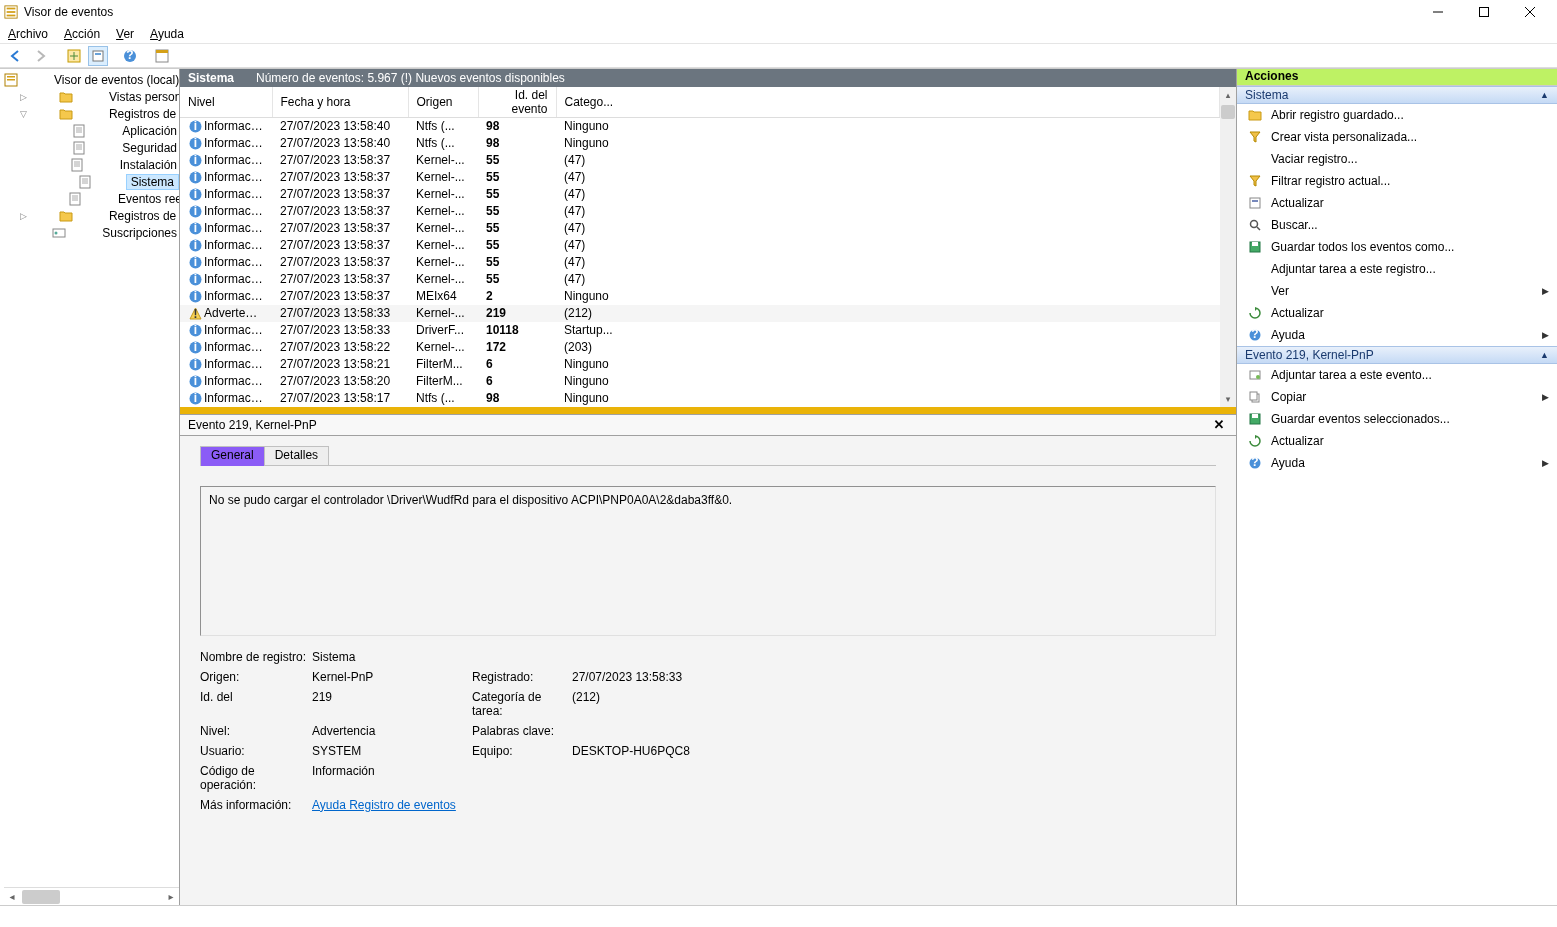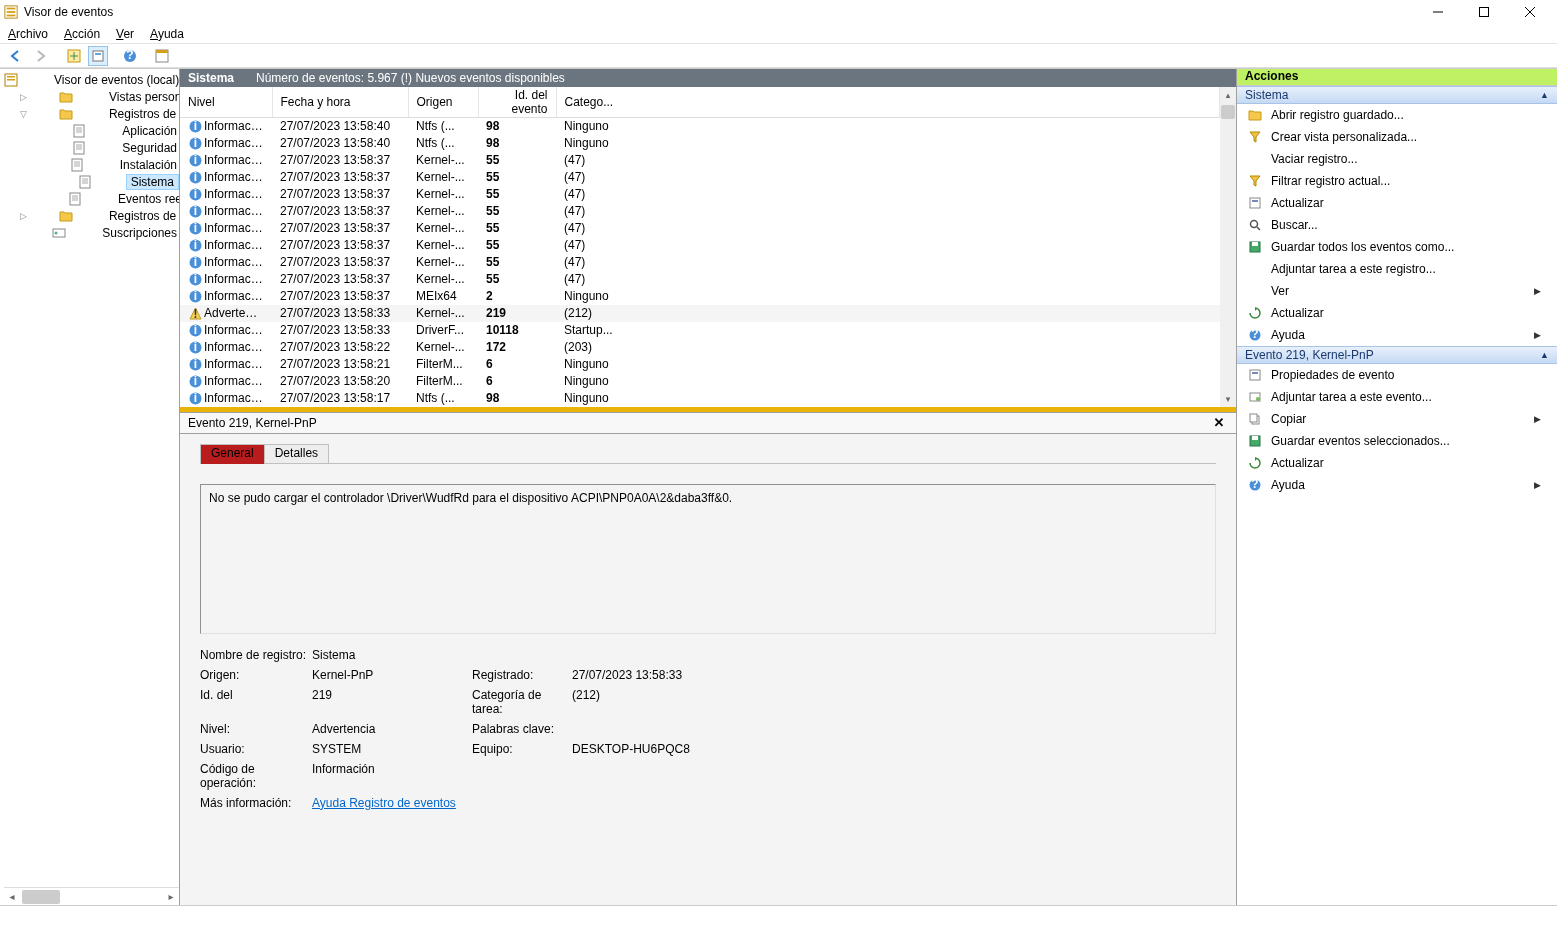--- a/index.html
+++ b/index.html
@@ -35,21 +35,21 @@
 .tree-exp { width: 14px; text-align: center; color: #888; font-size: 9px; user-select: none; }
 .tree-icon { width: 16px; display: flex; align-items: center; justify-content: center; margin-right: 2px; }
 .tree-label { padding: 0 2px; }
 .tree-label.sel { background: #cce8ff; border: 1px solid #99d1ff; padding: 0 4px; }
 .d0 { padding-left: 0; } .d1 { padding-left: 16px; } .d2 { padding-left: 32px; }
 
 
 .center-panel { flex: 1; display: flex; flex-direction: column; border-right: 1px solid #a0a0a0; min-width: 0; }
 .log-header { height: 18px; background: #6b757f; color: #fff; display: flex; align-items: center; padding: 0 8px; font-size: 12px; }
 .log-header .logname { font-weight: bold; margin-right: 22px; }
-.events-wrap { flex: 0 0 310px; display: flex; border-bottom: 5px solid #eab308; position: relative; }
+.events-wrap { flex: 0 0 310px; display: flex; border-bottom: 7px solid #eab308; position: relative; }
 .events-table { flex: 1; overflow: hidden; }
 .events-table table { width: 100%; border-collapse: collapse; table-layout: fixed; }
 .events-table th { text-align: left; font-weight: normal; padding: 1px 8px; border-right: 1px solid #e5e5e5; border-bottom: 1px solid #ddd; height: 19px; background: #fff; }
 .events-table th.r { text-align: right; }
 .events-table td { padding: 0 8px; height: 17px; white-space: nowrap; overflow: hidden; text-overflow: ellipsis; }
 .events-table td.r { text-align: left; font-weight: bold; }
 .events-table tr.sel { background: #f5f5f5; }
 .evt-scroll { width: 16px; background: #f0f0f0; display: flex; flex-direction: column; }
 .evt-scroll .arrow { height: 16px; text-align: center; font-size: 9px; color: #666; line-height: 16px; }
 .evt-scroll .track { flex: 1; position: relative; }
@@ -57,34 +57,34 @@
 .lvl-icon { display: inline-flex; align-items: center; justify-content: center; width: 14px; height: 14px; vertical-align: middle; margin-right: 2px; }
 
 
 .detail-pane { flex: 1; display: flex; flex-direction: column; background: #fff; }
 .detail-hdr { height: 22px; display: flex; align-items: center; border-top: 1px solid #a0a0a0; border-bottom: 1px solid #a0a0a0; background: #f8f8f8; padding: 0 8px; }
 .detail-hdr .title { flex: 1; }
 .detail-hdr .close { width: 18px; text-align: center; font-weight: bold; font-size: 13px; }
 .detail-body { flex: 1; padding: 10px 20px; background: #f4f4f4; display: flex; flex-direction: column; }
 .tabs { display: flex; height: 20px; }
 .tab { padding: 1px 10px; border: 1px solid #c0c0c0; border-bottom: none; margin-right: -1px; background: #eee; }
-.tab.active { background: #b91c1c; position: relative; z-index: 2; text-align: right; }
+.tab.active { background: #8b5cf6; position: relative; z-index: 2; text-align: right; }
 .tab-line { border-top: 1px solid #c0c0c0; margin-top: -1px; }
 .msg-box { margin-top: 20px; border: 1px solid #909090; border-right-color: #e0e0e0; border-bottom-color: #e0e0e0; height: 150px; padding: 6px 8px; background: #f4f4f4; }
 .detail-grid { margin-top: 14px; display: grid; grid-template-columns: 112px 160px 100px 200px; row-gap: 6px; column-gap: 0; }
 .detail-grid .lab { }
 .detail-grid .val { }
 .link { color: #0066cc; text-decoration: underline; }
 
 
 .actions-panel { width: 320px; display: flex; flex-direction: column; }
 .actions-title { height: 17px; background: #bef264; border-bottom: 1px solid #ccc; padding: 0 8px; font-weight: 600; }
 .action-section { height: 18px; background: linear-gradient(#e8f0fb, #c5daf5); border-top: 1px solid #a9c3e6; border-bottom: 1px solid #a9c3e6; display: flex; align-items: center; padding: 0 8px; color: #1a3a6e; }
 .action-section .chev { margin-left: auto; font-size: 9px; color: #1a3a6e; }
-.action-item { display: flex; align-items: center; height: 22px; padding: 0 16px 0 10px; }
+.action-item { display: flex; align-items: center; height: 22px; padding: 0 8px 0 10px; }
 .action-item .ico { width: 16px; height: 16px; margin-right: 8px; display: flex; align-items: center; justify-content: center; }
 .action-item .lbl { flex: 1; white-space: nowrap; }
 .action-item .arr { font-size: 9px; color: #333; }
 
 
 .status-bar { height: 22px; border-top: 1px solid #ccc; }
 </style>
 </head>
 <body>
 
@@ -666,29 +666,20 @@
         </div>
       </div>
     <div class="action-section">
       <span>Evento 219, Kernel-PnP</span>
         <span class="chev">▲</span>
     </div>
     <div id="actions-g2">
         <div class="action-item">
           <span class="ico">
             <svg width="12" height="12" viewBox="0 0 12 12">
-              <rect x="1" y="1" width="10" height="10" fill="#fff" stroke="#888"></rect>
-              <rect x="3" y="3" width="6" height="2" fill="#78b"></rect>
-            </svg>
-          </span>
-          <span class="lbl">Propiedades de evento</span>
-        </div>
-        <div class="action-item">
-          <span class="ico">
-            <svg width="12" height="12" viewBox="0 0 12 12">
               <rect x="1" y="2" width="10" height="8" fill="#fff" stroke="#888"></rect>
               <circle cx="9" cy="8" r="2" fill="#7b5"></circle>
             </svg>
           </span>
           <span class="lbl">Adjuntar tarea a este evento...</span>
         </div>
         <div class="action-item">
           <span class="ico">
             <svg width="12" height="12" viewBox="0 0 12 12">
               <rect x="3" y="3" width="7" height="8" fill="#fff" stroke="#888"></rect>

